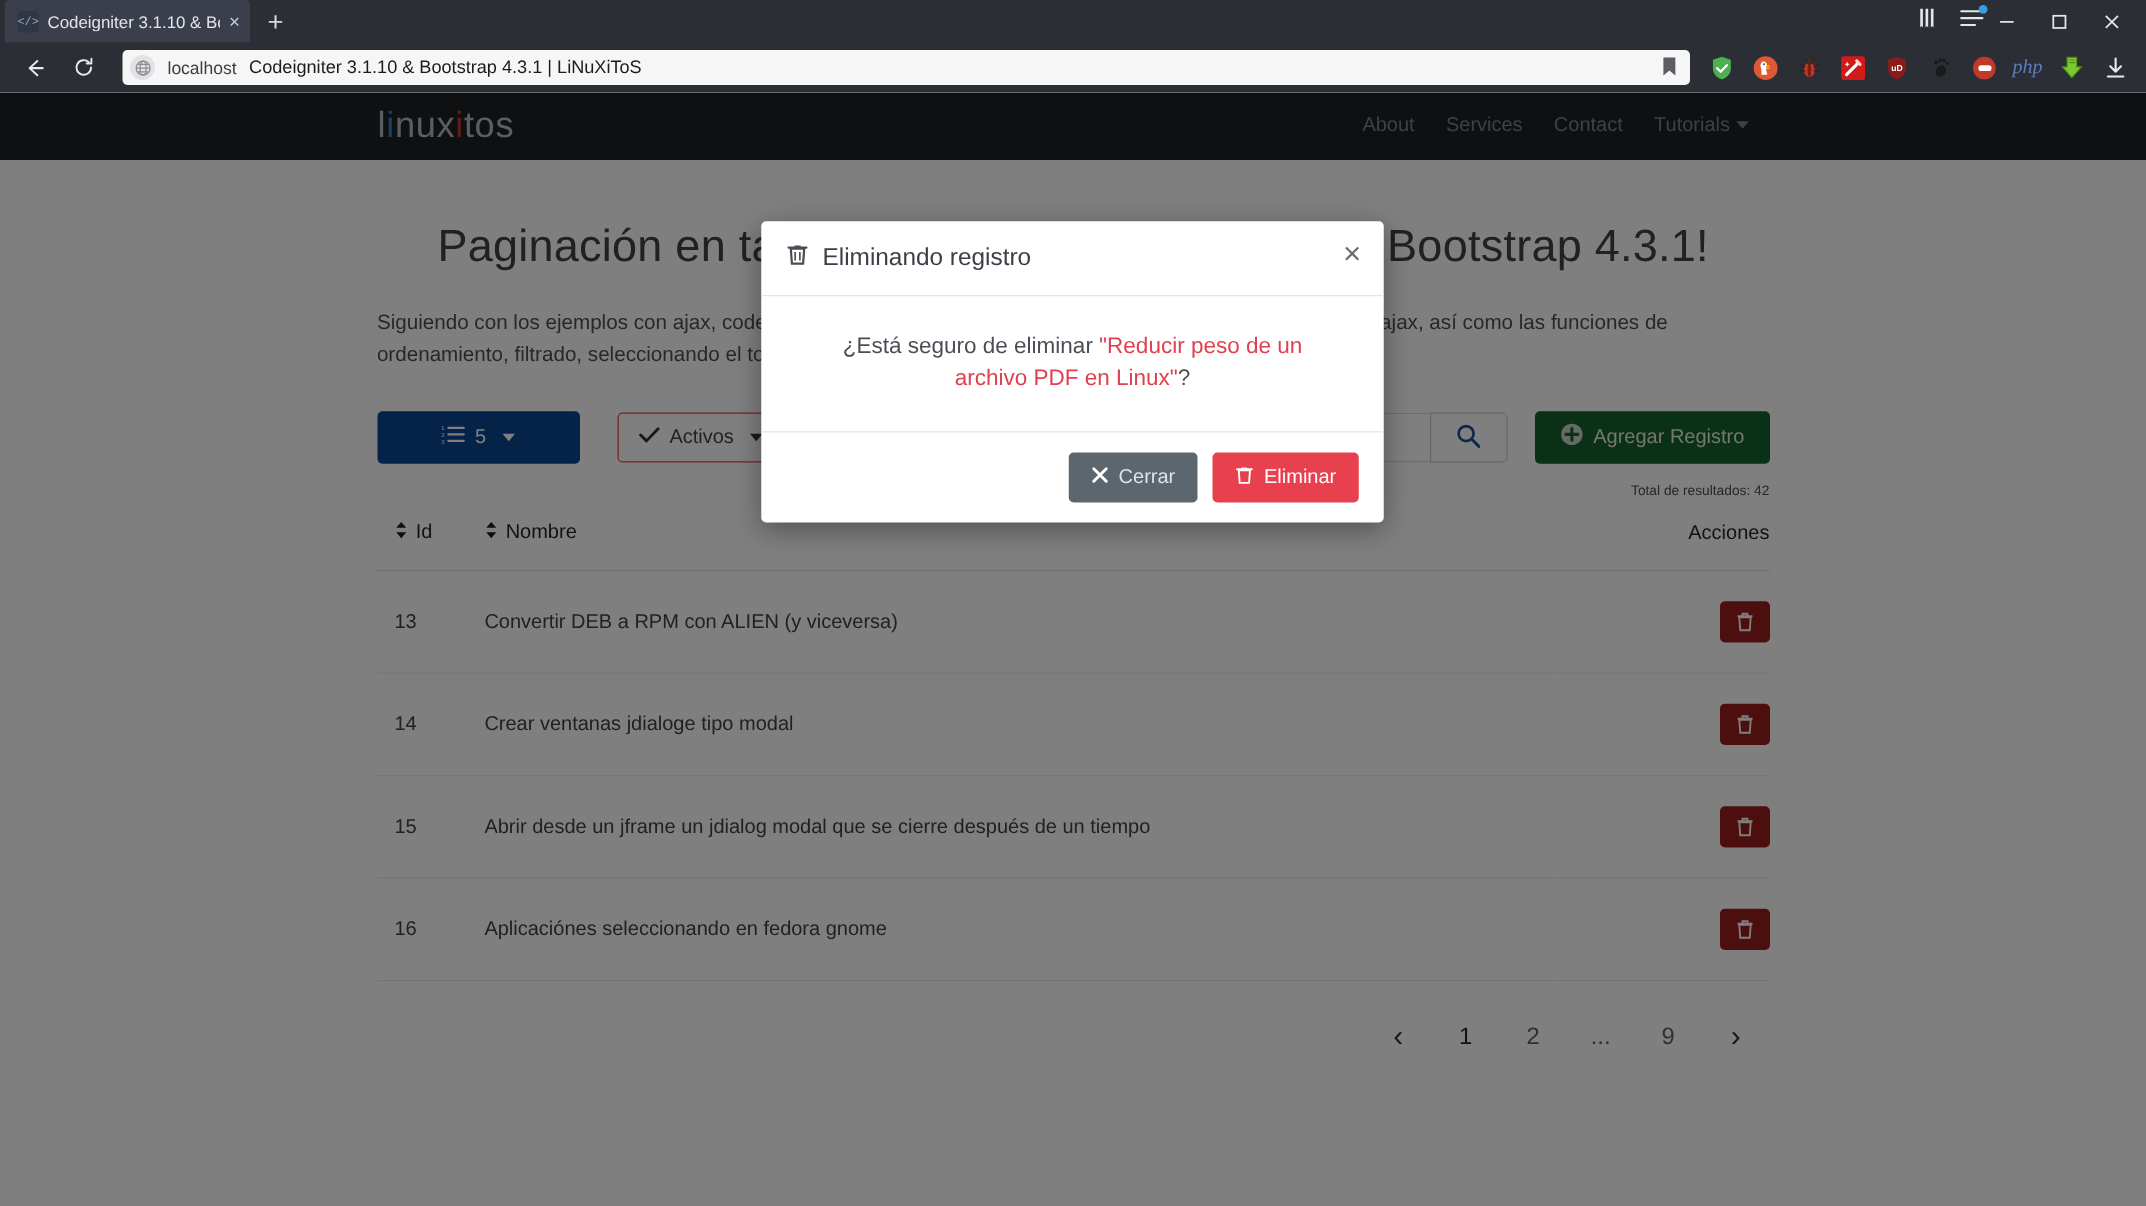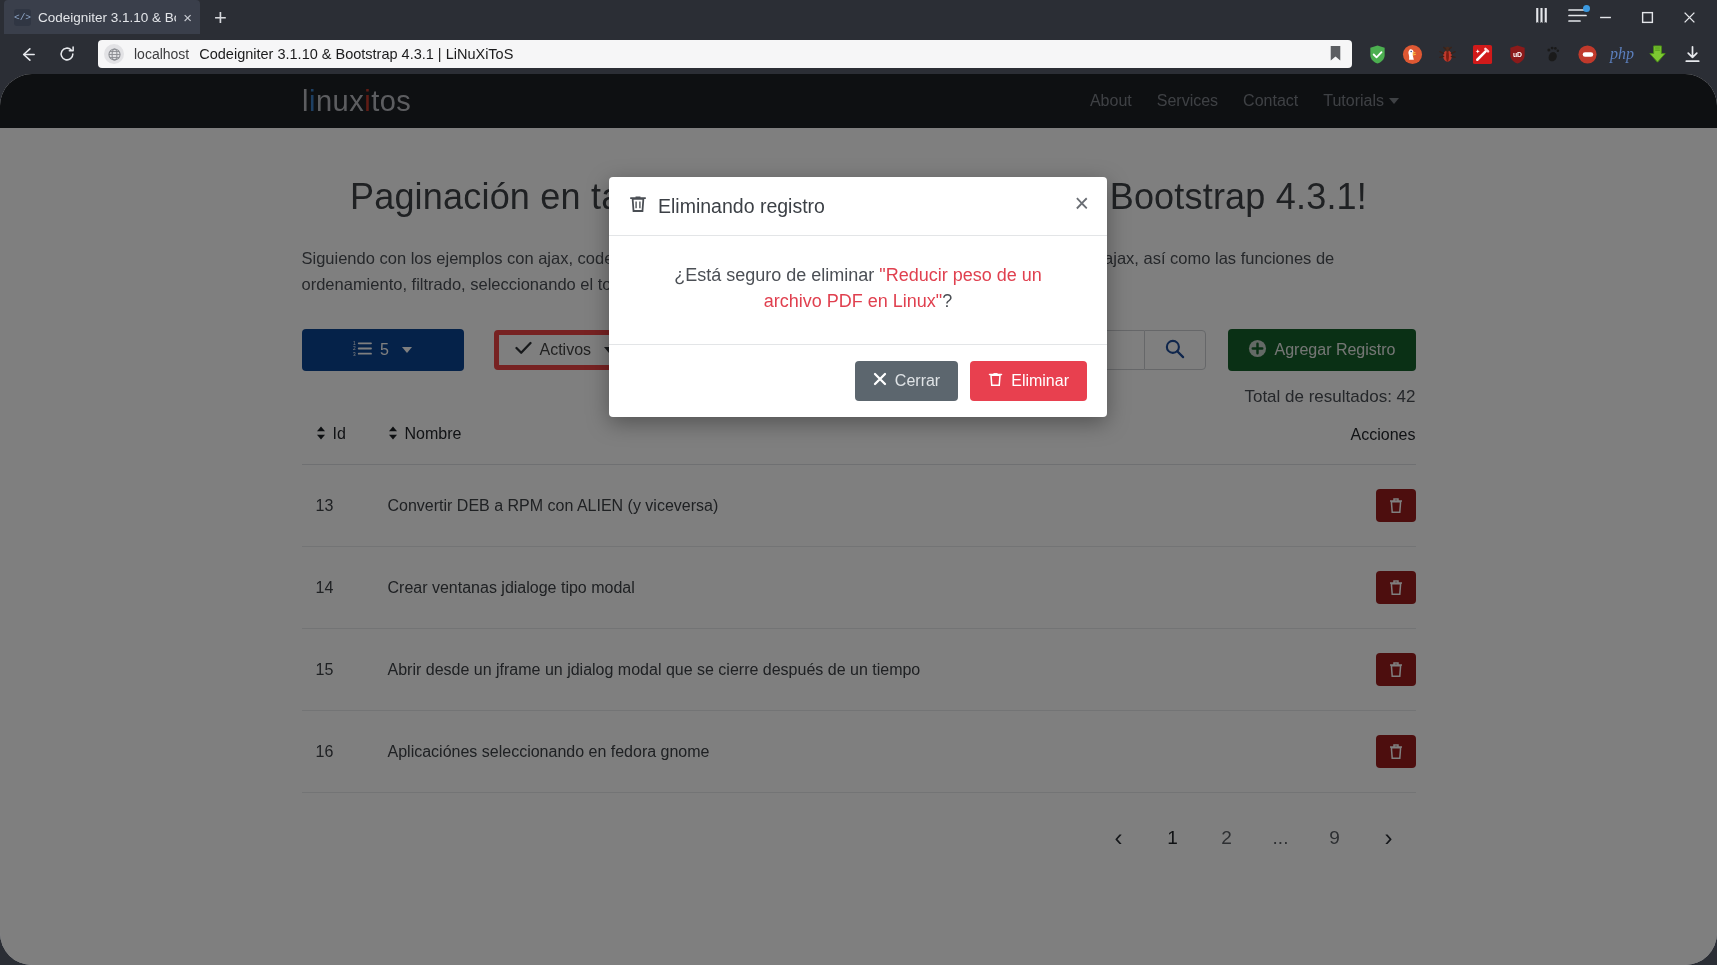--- a/index.html
+++ b/index.html
@@ -75,21 +75,21 @@
   }
   .url-host { font-size: 14px; color: #3c3c3e; }
   .url-title { font-size: 14.5px; color: #1b1b1c; }
   .url-bookmark { position: absolute; right: 10px; top: 5px; }
   .ext-icons {
     display: flex; align-items: center; gap: 13px; padding-right: 4px;
   }
   .ext { width: 22px; height: 22px; display: flex; align-items: center; justify-content: center; }
 
   
-  .page { position: relative; width: 1717px; height: 891px; background: #fff; overflow: hidden; border-radius: 32px; }
+  .page { position: relative; width: 1717px; height: 891px; background: #fff; overflow: hidden; }
 
   .site-nav {
     height: 54px; background: #1d2025;
     display: flex; align-items: center; padding: 0 0 0 0;
     position: relative;
   }
   .brand {
     position: absolute; left: 302px; top: 50%; transform: translateY(-50%);
     font-size: 29px; color: #b9bbc0; letter-spacing: 0.5px; font-weight: 400;
   }
@@ -124,21 +124,21 @@
   }
   .btn {
     border: none; border-radius: 4px; font-size: 16px;
     display: inline-flex; align-items: center; justify-content: center;
     gap: 8px; cursor: pointer; font-family: inherit; white-space: nowrap;
   }
   .btn-perpage {
     background: #0b4593; color: #fff; width: 162px; height: 42px;
   }
   .btn-activos {
-    background: #fff; color: #444; border: 5px solid #ef4444;
+    background: #fff; color: #444; border: 1px solid #ef4444;
     height: 40px; padding: 0 16px; margin-left: 30px;
   }
   .search-group {
     flex: 1 1 auto; display: flex; margin-left: 12px; height: 40px;
   }
   .search-input {
     flex: 1 1 auto; border: 1px solid #ccced2; border-right: none;
     border-top-left-radius: 4px; border-bottom-left-radius: 4px;
     font-size: 17px; padding: 0 14px; color: #6b6f76; font-family: inherit;
     background: #fff; outline: none;
@@ -149,21 +149,21 @@
     border-top-right-radius: 4px; border-bottom-right-radius: 4px;
     background: #fff; display: flex; align-items: center; justify-content: center;
   }
   .btn-add {
     background: #15602a; color: #e8ece9; height: 42px; padding: 0 20px;
     margin-left: 22px;
   }
 
   .total-res {
     width: 1114px; margin: 16px auto 0; text-align: right;
-    font-size: 17px; color: #4a4e54; font-weight: 300;
+    font-size: 11px; color: #4a4e54; font-weight: 300;
   }
 
   table.reg {
     width: 1114px; margin: 18px auto 0; border-collapse: collapse;
   }
   table.reg th {
     text-align: left; font-size: 16px; color: #23262b; font-weight: 400;
     padding: 0 0 20px 0; border-bottom: 1px solid #dfe1e4;
   }
   table.reg th.th-acc { text-align: right; }

